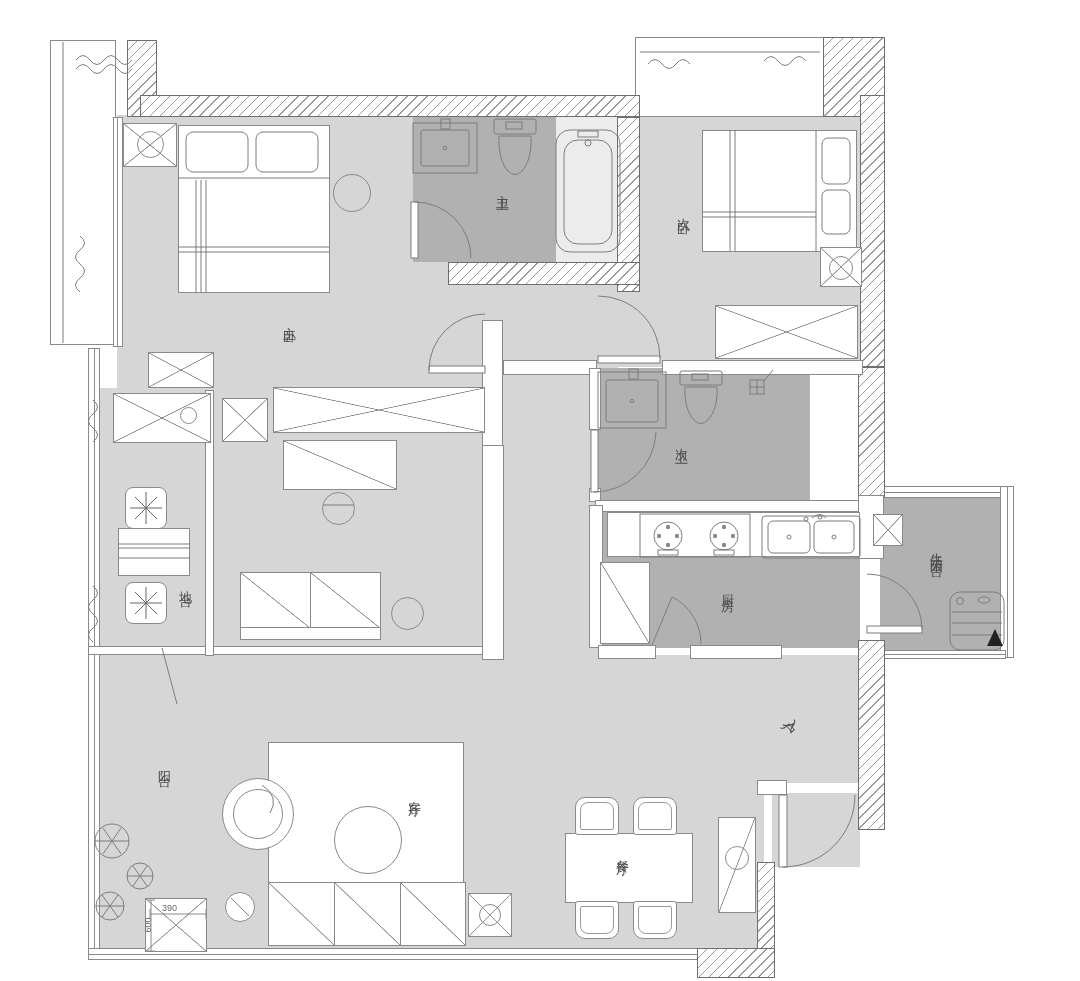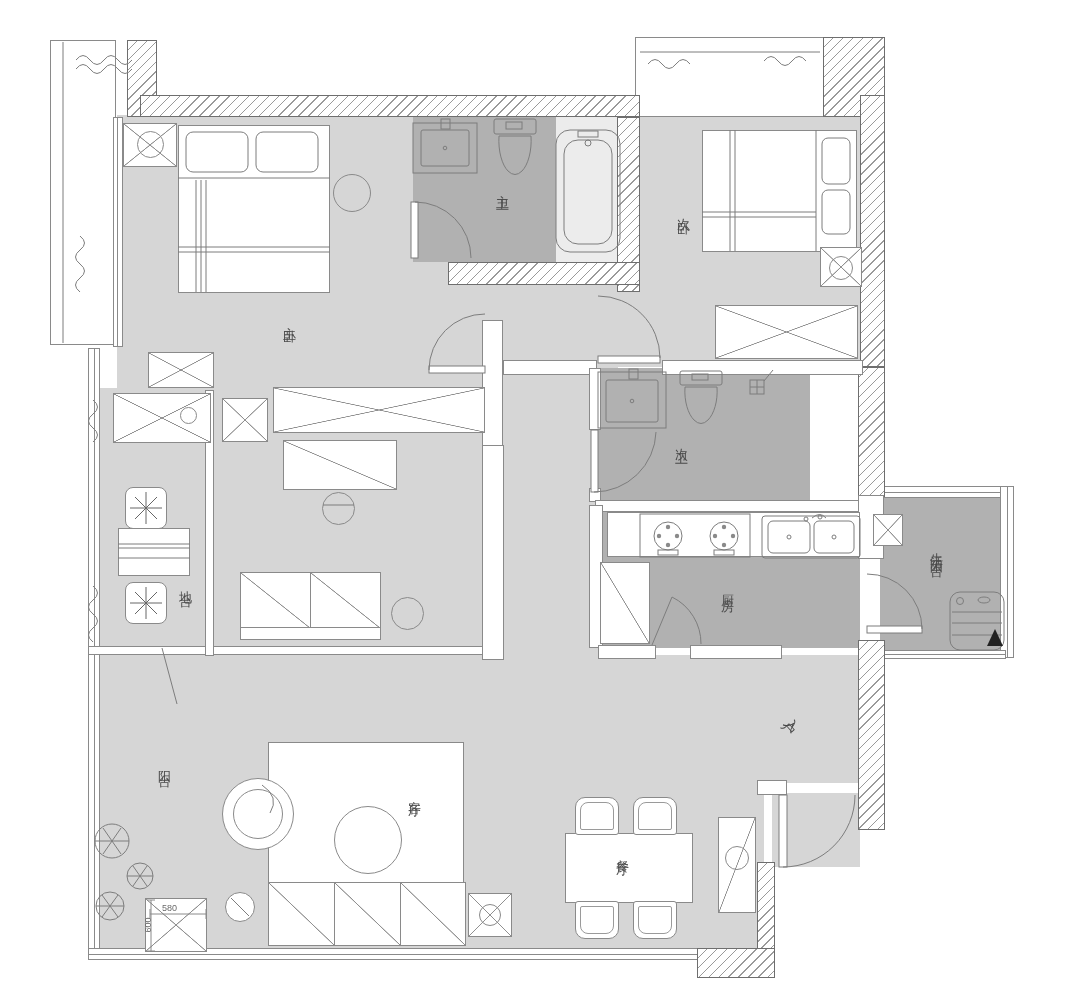--- a/index.html
+++ b/index.html
@@ -324,16 +324,16 @@
   <div class="a lbl" style="left:493px;top:184px">主卫</div>
   <div class="a lbl" style="left:674px;top:208px">次卧</div>
   <div class="a lbl" style="left:672px;top:438px">次卫</div>
   <div class="a lbl" style="left:718px;top:584px">厨房</div>
   <div class="a lbl" style="left:927px;top:542px">生活阳台</div>
   <div class="a lbl" style="left:176px;top:580px">地台</div>
   <div class="a lbl" style="left:155px;top:760px">阳台</div>
   <div class="a lbl" style="left:405px;top:790px">客厅</div>
   <div class="a lbl" style="left:613px;top:849px">餐厅</div>
   <div class="a lbl" style="left:792px;top:712px;transform:rotate(48deg)">入户</div>
-  <div class="a dim" style="left:162px;top:903px">580</div>
+  <div class="a dim" style="left:162px;top:903px">390</div>
   <div class="a dim" style="left:140px;top:920px;transform:rotate(-90deg)">600</div>
 
 </div>
 
 </body></html>

